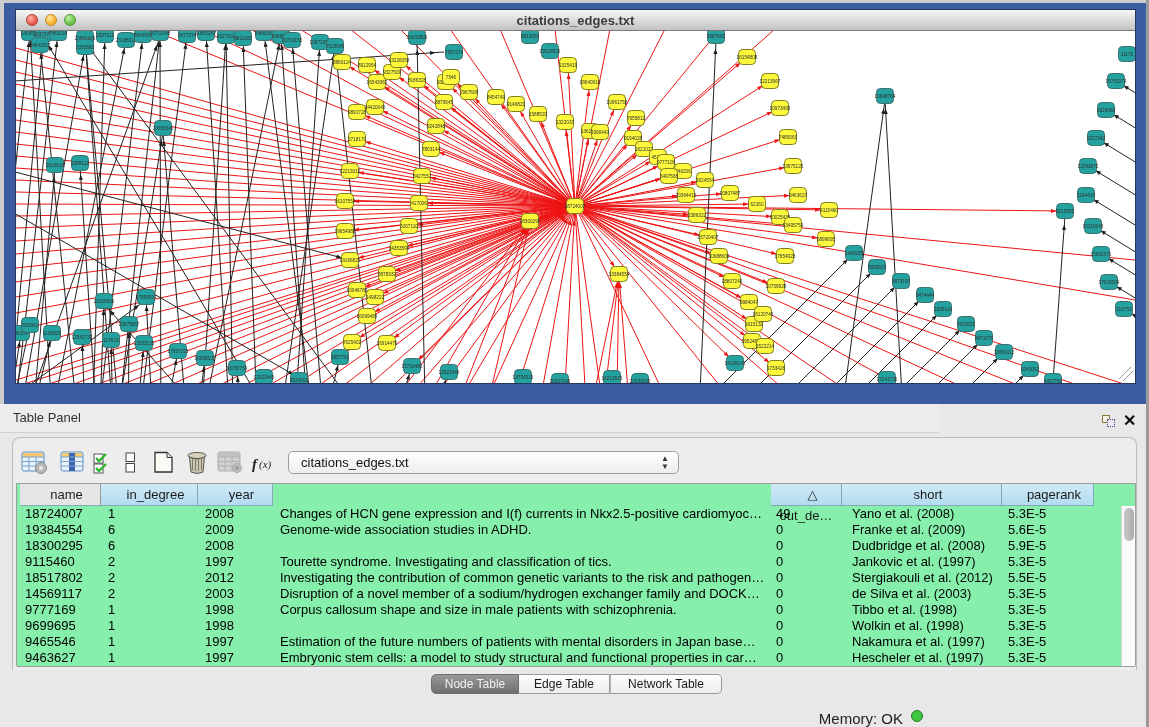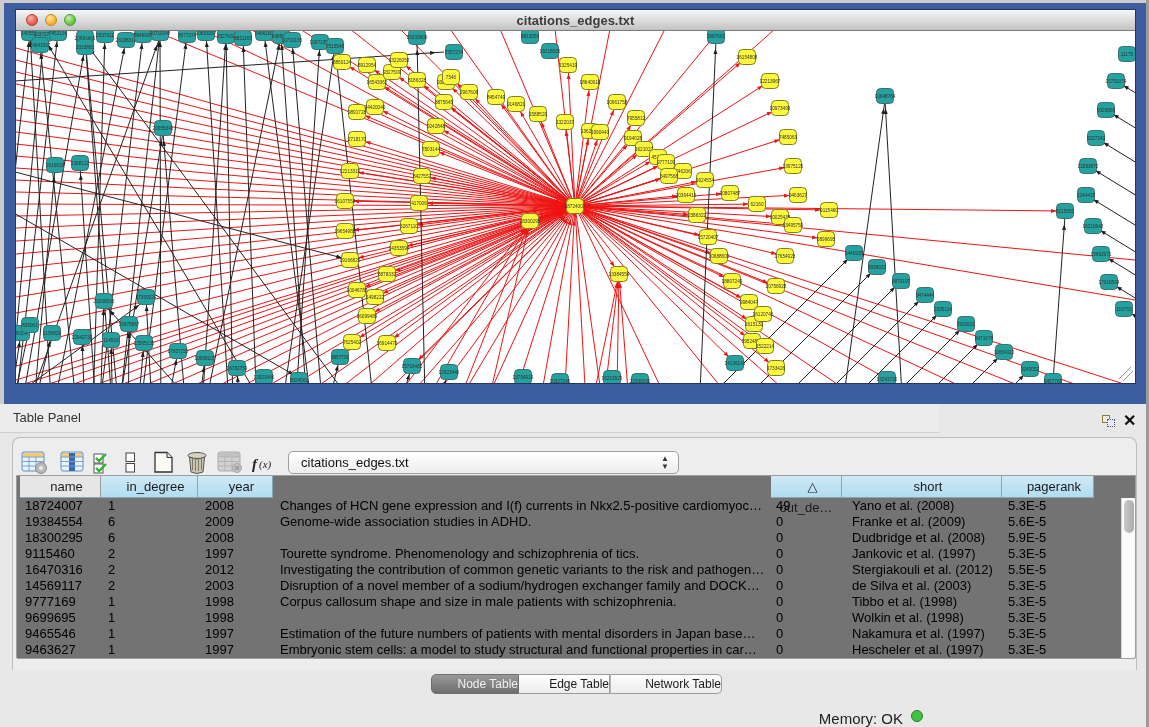--- a/index.html
+++ b/index.html
@@ -21,31 +21,31 @@
 #tptitle{left:13px;top:6px;font-size:13px;color:#333}
 #tpfloat{left:1102px;top:11px;width:8px;height:8px;border:1px solid #8a7a3a;background:#f4f0e2}
 #tpfloat2{left:1107px;top:15px;width:8px;height:8px;border:1px dotted #44517c;background:#ece9f2}
 #tpx{left:1123px;top:7px;font-size:16px;font-weight:bold;color:#111}
 #tpbox{left:12px;top:33px;width:1125px;height:233px;background:#ededed;border:1px solid #bdbdbd;border-bottom:none;border-radius:8px 8px 0 0}
 
 .ic{top:13px}
 #combo{left:275px;top:13px;width:391px;height:23px;background:linear-gradient(#ffffff,#ededed);border:1px solid #9f9f9f;border-radius:5px;font-size:13px;color:#111;line-height:21px;padding-left:12px}
 #combo .arr{position:absolute;right:9px;top:3px;font-size:8px;color:#333;line-height:8px}
 
-#tbl{left:3px;top:37px;width:1120px;height:184px;background:#737373;border:1px solid #9e9e9e;border-radius:0 0 2px 2px;overflow:hidden}
+#tbl{left:3px;top:45px;width:1120px;height:184px;background:#86efac;border:1px solid #9e9e9e;border-radius:0 0 2px 2px;overflow:hidden}
 .th{position:absolute;top:0;height:22px;background:linear-gradient(#cfe9f7,#b2dcf0);border-right:1px solid #86a7ba;border-bottom:1px solid #86a7ba;font-size:13px;color:#1a1a1a;text-align:center;text-indent:13px;line-height:21px}
 .tr{position:relative;height:16px;font-size:13px;color:#000;white-space:nowrap}
 .c{position:absolute;top:0;height:16px;line-height:15px;overflow:hidden}
 .c0{left:8px;width:80px}.c1{left:91px;width:95px}.c2{left:188px;width:70px}
 .c3{left:263px;width:492px}.c4{left:759px;width:70px}.c5{left:835px;width:160px}
 .c6{left:991px;width:90px}
 #vsb{left:1104px;top:22px;width:14px;height:160px;background:#fafafa;border-left:1px solid #d5d5d5}
 #vsbthumb{left:1.5px;top:2px;width:10px;height:33px;background:linear-gradient(90deg,#c9c9c9,#ababab);border-radius:5px}
 
-.seg{top:270px;height:20px;border:1px solid #9b9b9b;font-size:12px;text-align:right;line-height:19px;color:#1a1a1a;background:linear-gradient(#fdfdfd,#ececec)}
+.seg{top:270px;height:20px;border:1px solid #9b9b9b;font-size:12px;text-align:center;line-height:19px;color:#1a1a1a;background:linear-gradient(#fdfdfd,#ececec)}
 #seg1{left:431px;width:88px;border-radius:5px 0 0 5px;background:linear-gradient(#989898,#6f6f6f);color:#f2f2f2;border-color:#6f6f6f}
 #seg2{left:519px;width:91px;border-left:none}
 #seg3{left:610px;width:112px;border-left:1px solid #b5b5b5;border-radius:0 5px 5px 0}
 #mem{right:36px;top:306px;font-size:15px;color:#222}
 #memdot{right:16px;top:306px;width:12px;height:12px;border-radius:50%;background:#3ec43e;border:1px solid #2b7b2b}
 </style></head><body>
 <div class="abs" id="desk">
     <div class="abs" id="deskblue"></div>
   </div>
 <div class="abs" id="win">
@@ -637,27 +637,27 @@
             <div class="c c1">6</div>
             <div class="c c2">2008</div>
             <div class="c c4">0</div>
             <div class="c c5">Dudbridge et al. (2008)</div>
             <div class="c c6">5.9E-5</div>
           </div>
 <div class="tr">
             <div class="c c0">9115460</div>
             <div class="c c1">2</div>
             <div class="c c2">1997</div>
-            <div class="c c3">Tourette syndrome. Phenomenology and schizophrenia of tics.</div>
+            <div class="c c3">Tourette syndrome. Investigating and classification of tics.</div>
             <div class="c c4">0</div>
             <div class="c c5">Jankovic et al. (1997)</div>
             <div class="c c6">5.3E-5</div>
           </div>
 <div class="tr">
-            <div class="c c0">16470316</div>
+            <div class="c c0">18517802</div>
             <div class="c c1">2</div>
             <div class="c c2">2012</div>
             <div class="c c3">Investigating the contribution of common genetic variants to the risk and pathogen…</div>
             <div class="c c4">0</div>
             <div class="c c5">Stergiakouli et al. (2012)</div>
             <div class="c c6">5.5E-5</div>
           </div>
 <div class="tr">
             <div class="c c0">14569117</div>
             <div class="c c1">2</div>

